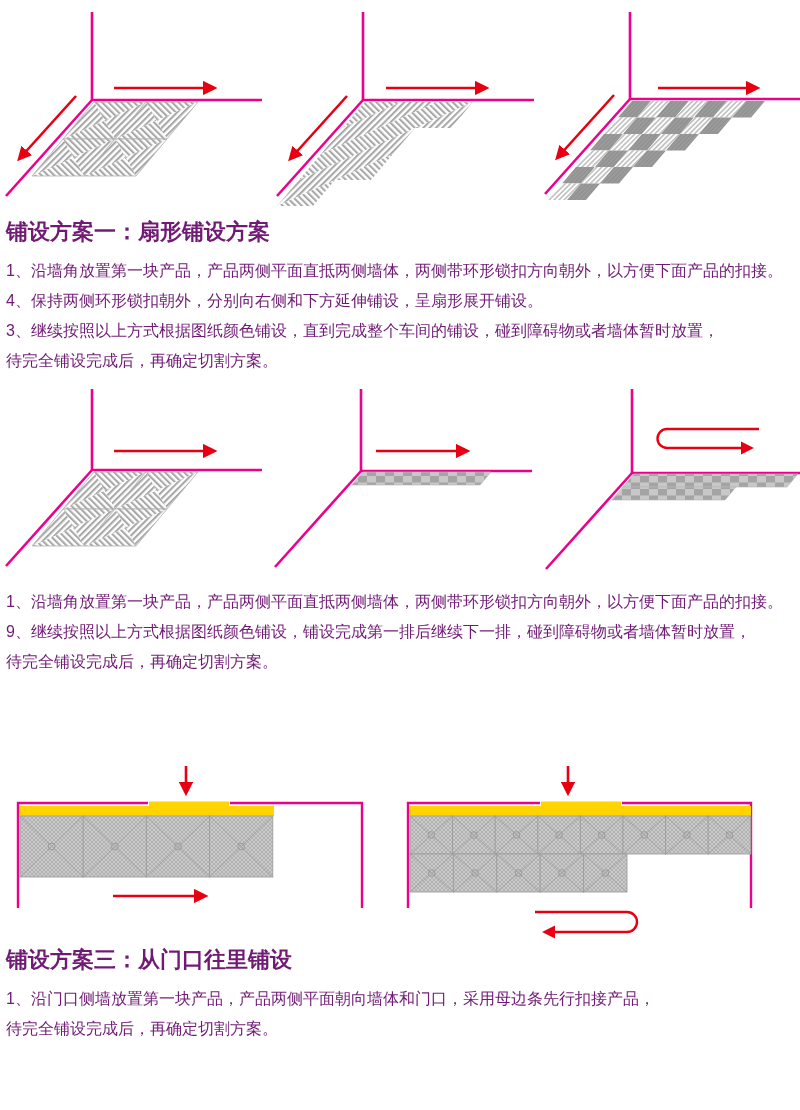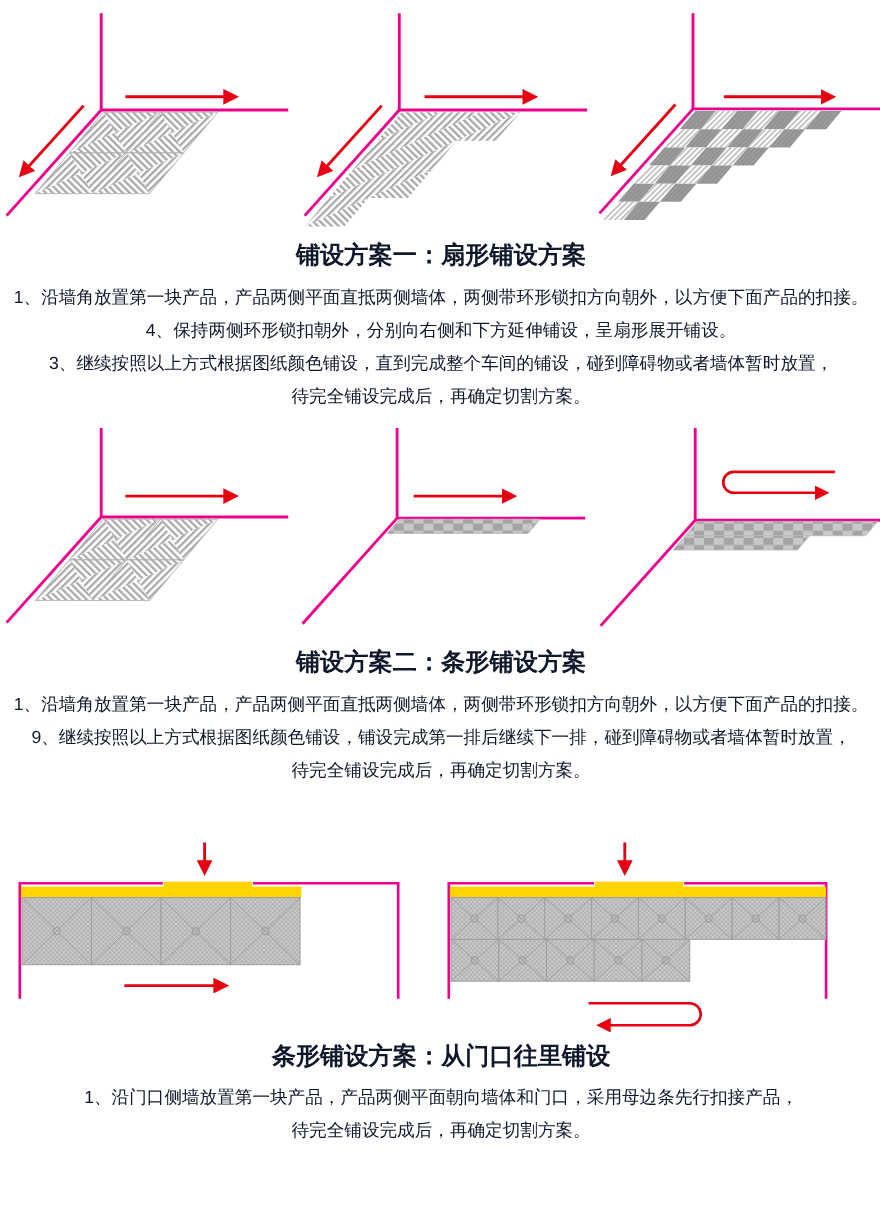--- a/index.html
+++ b/index.html
@@ -6,21 +6,21 @@
   .page{position:relative;width:800px;height:1110px;background:#fff;
         font-family:"Liberation Sans",sans-serif;overflow:hidden;color:#3E3A39;}
   .diag{position:absolute;}
   .txt{position:absolute;left:6px;width:790px;}
   .txt h2{margin:0 0 9px 0;font-size:22px;font-weight:bold;}
   .txt p{margin:0;font-size:16px;line-height:30px;font-weight:normal;}
 </style>
 </head>
 <body>
 
-<div class="page" style="color: #0f172a; text-align: center;">
+<div class="page" style="color: #701a75;">
 
   <svg class="diag" style="left:0;top:8px" width="266" height="210">
       <path d="M92,4 V92 H262" fill="none" stroke="#EC008C" stroke-width="2.6"></path>
       <line x1="92" y1="92" x2="6" y2="188" stroke="#EC008C" stroke-width="2.6"></line>
       <polygon points="94,94 146,94 104.5,112.5" fill="url(#psB)"></polygon>
       <polygon points="146,94 115,131 104.5,112.5" fill="url(#psA)"></polygon>
       <polygon points="115,131 63,131 104.5,112.5" fill="url(#psB)"></polygon>
       <polygon points="63,131 94,94 104.5,112.5" fill="url(#psA)"></polygon>
       <polygon points="94,94 146,94 115,131 63,131" fill="none" stroke="#B0B0B0" stroke-width="0.8"></polygon>
       <polygon points="146,94 198,94 156.5,112.5" fill="url(#psB)"></polygon>
@@ -138,21 +138,20 @@
     </svg>
   <svg class="diag" style="left:532px;top:385px" width="268" height="205">
       <path d="M100,4 V88 H268" fill="none" stroke="#EC008C" stroke-width="2.6"></path>
       <line x1="100" y1="88" x2="14" y2="184" stroke="#EC008C" stroke-width="2.6"></line>
       <polygon points="102,89 266,89 255,102 91,102" fill="url(#pC)" stroke="#B9B9B9" stroke-width="0.7"></polygon>
       <polygon points="91,102 204,102 193,115 80,115" fill="url(#pC)" stroke="#B9B9B9" stroke-width="0.7"></polygon>
       <path d="M227,44 H135 A9.5,9.5 0 0 0 135,63 H218" fill="none" stroke="#E60012" stroke-width="2.4" marker-end="url(#ah)"></path>
     </svg>
 
   <section class="txt" style="top:587px">
-    <h2>铺设方案二：条形铺设方案</h2>
     <p>1、沿墙角放置第一块产品，产品两侧平面直抵两侧墙体，两侧带环形锁扣方向朝外，以方便下面产品的扣接。</p>
     <p>9、继续按照以上方式根据图纸颜色铺设，铺设完成第一排后继续下一排，碰到障碍物或者墙体暂时放置，</p>
     <p>待完全铺设完成后，再确定切割方案。</p>
   </section>
 
   <svg class="diag" style="left:0;top:760px" width="400" height="185">
       <path d="M18,148 V43 H148" fill="none" stroke="#EC008C" stroke-width="2.4"></path>
       <path d="M230,43 H362 V148" fill="none" stroke="#EC008C" stroke-width="2.4"></path>
       <rect x="19" y="46" width="255" height="10" fill="#FFD400"></rect>
       <rect x="149" y="41.5" width="80" height="5" fill="#FFD400"></rect>
@@ -213,21 +212,21 @@
       <path d="M140.2,94 L183.6,132 M183.6,94 L140.2,132" stroke="#9E9E9E" stroke-width="0.8"></path>
       <circle cx="161.89999999999998" cy="113" r="3.2" fill="none" stroke="#9E9E9E" stroke-width="1.1"></circle>
       <rect x="183.6" y="94" width="43.4" height="38" fill="url(#pF)" stroke="#9E9E9E" stroke-width="0.9"></rect>
       <path d="M183.6,94 L227,132 M227,94 L183.6,132" stroke="#9E9E9E" stroke-width="0.8"></path>
       <circle cx="205.29999999999998" cy="113" r="3.2" fill="none" stroke="#9E9E9E" stroke-width="1.1"></circle>
       <line x1="168" y1="6" x2="168" y2="32" stroke="#E60012" stroke-width="2.6" marker-end="url(#ah)"></line>
       <path d="M135,152 H227 A10,10 0 0 1 227,172 H146" fill="none" stroke="#E60012" stroke-width="2.4" marker-end="url(#ah)"></path>
     </svg>
 
   <section class="txt" style="top:945px">
-    <h2>条形铺设方案：从门口往里铺设</h2>
+    <h2>铺设方案三：从门口往里铺设</h2>
     <p>1、沿门口侧墙放置第一块产品，产品两侧平面朝向墙体和门口，采用母边条先行扣接产品，</p>
     <p>待完全铺设完成后，再确定切割方案。</p>
   </section>
 
 </div>
 
 <svg width="0" height="0" style="position:absolute">
     <defs>
       <pattern id="psA" width="4.5" height="4.5" patternUnits="userSpaceOnUse" patternTransform="rotate(45)">
         <rect width="4.5" height="4.5" fill="#ffffff"></rect>

